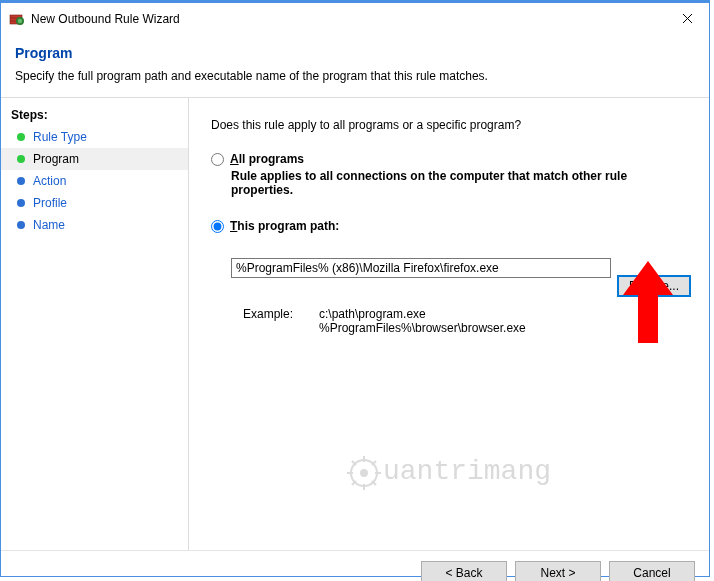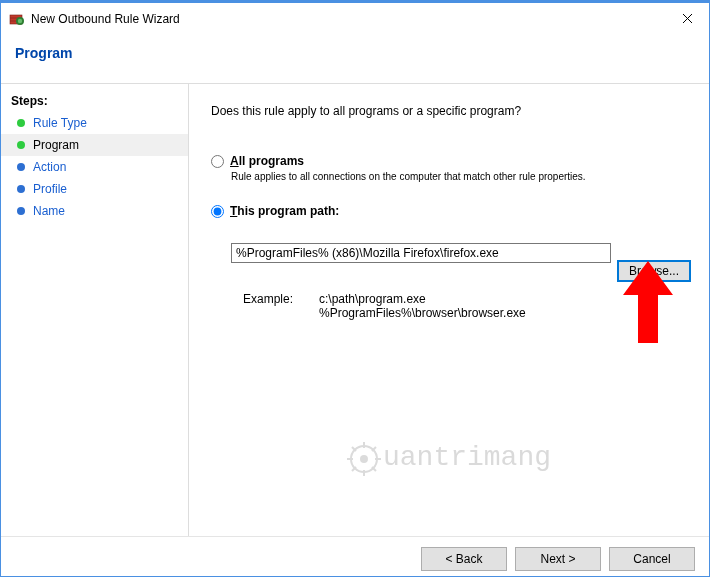--- a/index.html
+++ b/index.html
@@ -95,40 +95,41 @@
   .step.pending .bullet { background: #2d6fd2; }
   .step.done a { color: #1a5fd0; text-decoration: none; }
   .step.active span.lbl { color: #000; }
   .step.pending span.lbl { color: #1a5fd0; }
   .content {
     flex: 1;
     padding: 20px 18px 10px 22px;
     position: relative;
   }
   .question {
-    margin-bottom: 36px;
+    margin-bottom: 20px;
   }
   .option-block {
     margin-bottom: 22px;
   }
   .radio-row {
     display: flex;
     align-items: center;
   }
   .radio-row input[type=radio] {
     margin: 0 6px 0 0;
   }
   .radio-row label {
     font-weight: bold;
     font-size: 12px;
   }
   .underline { text-decoration: underline; }
   .option-desc {
     margin: 3px 0 0 20px;
-    font-size: 10px;
+    font-size: 12px;
+    font-weight: bold;
   }
   .path-row {
     display: flex;
     align-items: center;
     margin: 6px 0 0 20px;
   }
   .path-row input[type=text] {
     flex: 1;
     height: 20px;
     font-size: 12px;
@@ -218,20 +219,21 @@
     <div class="close">
       <svg width="11" height="11" viewBox="0 0 11 11">
         <line x1="1" y1="1" x2="10" y2="10" stroke="#000" stroke-width="1"></line>
         <line x1="10" y1="1" x2="1" y2="10" stroke="#000" stroke-width="1"></line>
       </svg>
     </div>
   </div>
 
   <div class="header">
     <h1>Program</h1>
+    <p>Specify the full program path and executable name of the program that this rule matches.</p>
   </div>
 
   <div class="body">
     <div class="sidebar">
       <div class="sidebar-title">Steps:</div>
 
       <div class="step done">
         <span class="bullet"></span>
         <a href="#" class="lbl">Rule Type</a>
       </div>

